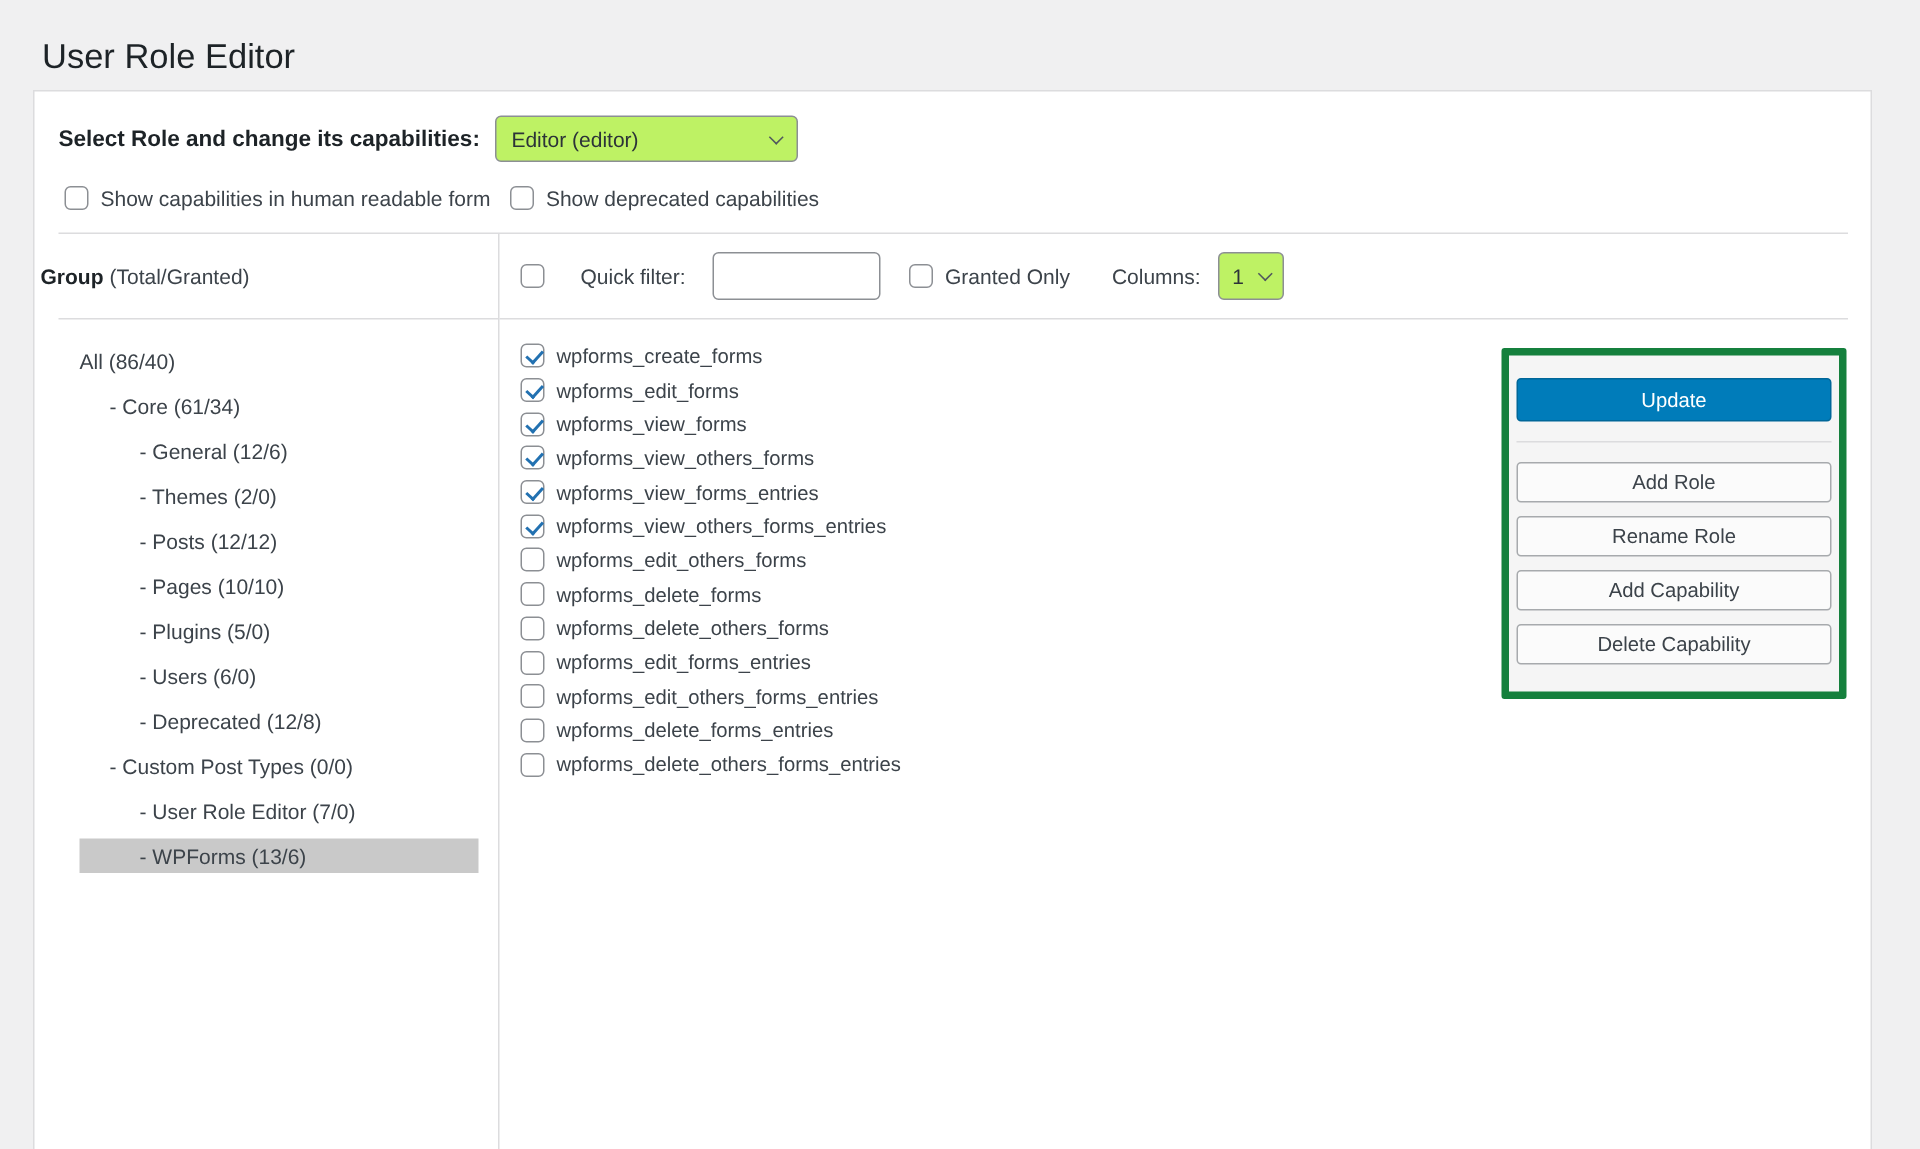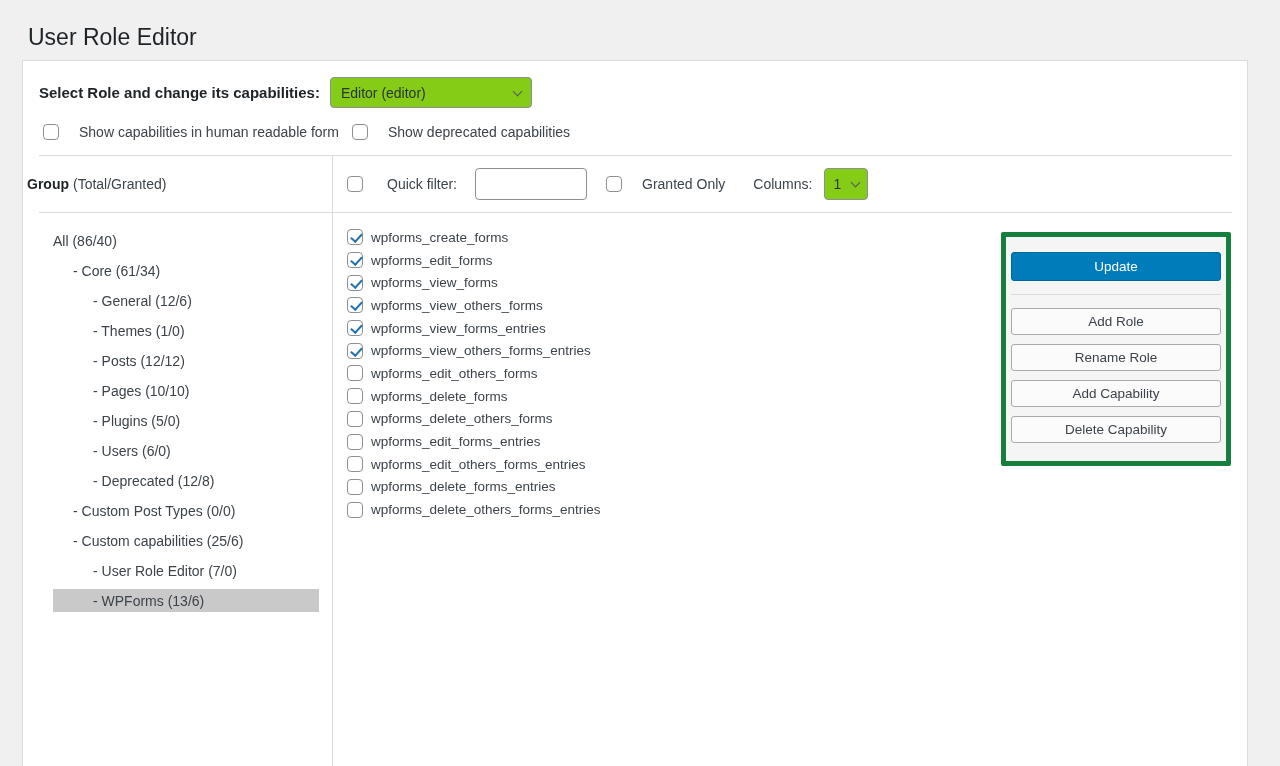--- a/index.html
+++ b/index.html
@@ -22,21 +22,21 @@
   }
   .panel{
     position:absolute;left:22px;top:60px;width:1226px;height:746px;
     background:#fff;border:1px solid #dcdcde;
   }
   
   .role-row{display:flex;align-items:center;margin:16px 15px 0 16px;height:31px}
   .role-label{font-size:15px;font-weight:700;color:#1d2327;white-space:nowrap}
   .select{
     display:inline-flex;align-items:center;justify-content:space-between;
-    border:1px solid #8c8f94;border-radius:4px;background:#84cc16;cursor:pointer;
+    border:1px solid #8c8f94;border-radius:4px;background:#bef264;cursor:pointer;
     height:31px;padding:0 10px;font-size:14px;color:#2c3338;
   }
   .select.role{width:202px;margin-left:10px}
   .select.small{width:44px;height:32px;padding:0 8px;margin-left:12px}
   .chev{
     width:7px;height:7px;border:solid #50575e;border-width:0 1.6px 1.6px 0;
     transform:rotate(45deg);margin-top:-3px;margin-left:8px;flex:none;
   }
   
   .wpcb{
@@ -44,21 +44,21 @@
     border:1px solid #8c8f94;border-radius:4px;background:#fff;cursor:pointer;
   }
   .wpcb.checked::after{
     content:'';position:absolute;left:4.5px;top:1px;width:4.5px;height:9px;
     border:solid var(--check,#2271b1);border-width:0 2.5px 2.5px 0;
     transform:rotate(42deg);
   }
   
   .opts-row{display:flex;align-items:center;margin:15px 15px 0 20px;height:17px;font-size:14px}
   .opt{display:flex;align-items:center;cursor:pointer}
-  .opt .opt-label{margin-left:20px;white-space:nowrap}
+  .opt .opt-label{margin-left:8px;white-space:nowrap}
   .opt + .opt{margin-left:13px}
   hr.top-divider{border:0;border-top:1px solid #dcdcde;margin:15px 15px 0 16px}
   
   .cols{display:flex;min-height:650px;position:relative}
   .left-col{width:309px;flex:none}
   .group-header{height:56px;display:flex;align-items:center;padding-left:4px;font-size:14px}
   .group-header b{color:#1d2327;margin-right:4px}
   .left-divider{border-top:1px solid #dcdcde;margin-left:16px}
   #group-list{padding-top:16px}
   .tree-row{
@@ -133,28 +133,27 @@
     <div class="left-col">
       <div class="group-header">
         <b>Group</b>
         <span>(Total/Granted)</span>
       </div>
       <div class="left-divider"></div>
       <div id="group-list">
           <div class="tree-row" style="padding-left: 0px;">All (86/40)</div>
           <div class="tree-row" style="padding-left: 20px;">- Core (61/34)</div>
           <div class="tree-row" style="padding-left: 40px;">- General (12/6)</div>
-          <div class="tree-row" style="padding-left: 40px;">- Themes (1/0)</div>
+          <div class="tree-row" style="padding-left: 40px;">- Themes (2/0)</div>
           <div class="tree-row" style="padding-left: 40px;">- Posts (12/12)</div>
           <div class="tree-row" style="padding-left: 40px;">- Pages (10/10)</div>
           <div class="tree-row" style="padding-left: 40px;">- Plugins (5/0)</div>
           <div class="tree-row" style="padding-left: 40px;">- Users (6/0)</div>
           <div class="tree-row" style="padding-left: 40px;">- Deprecated (12/8)</div>
           <div class="tree-row" style="padding-left: 20px;">- Custom Post Types (0/0)</div>
-          <div class="tree-row" style="padding-left: 20px;">- Custom capabilities (25/6)</div>
           <div class="tree-row" style="padding-left: 40px;">- User Role Editor (7/0)</div>
           <div class="tree-row selected" style="padding-left: 40px;">- WPForms (13/6)</div>
         </div>
     </div>
 
     <div class="right-col">
       <div class="filter-bar">
         <span class="wpcb"></span>
         <span class="qf-label">Quick filter:</span>
         <input class="qf-input" type="text" value="" style="">

